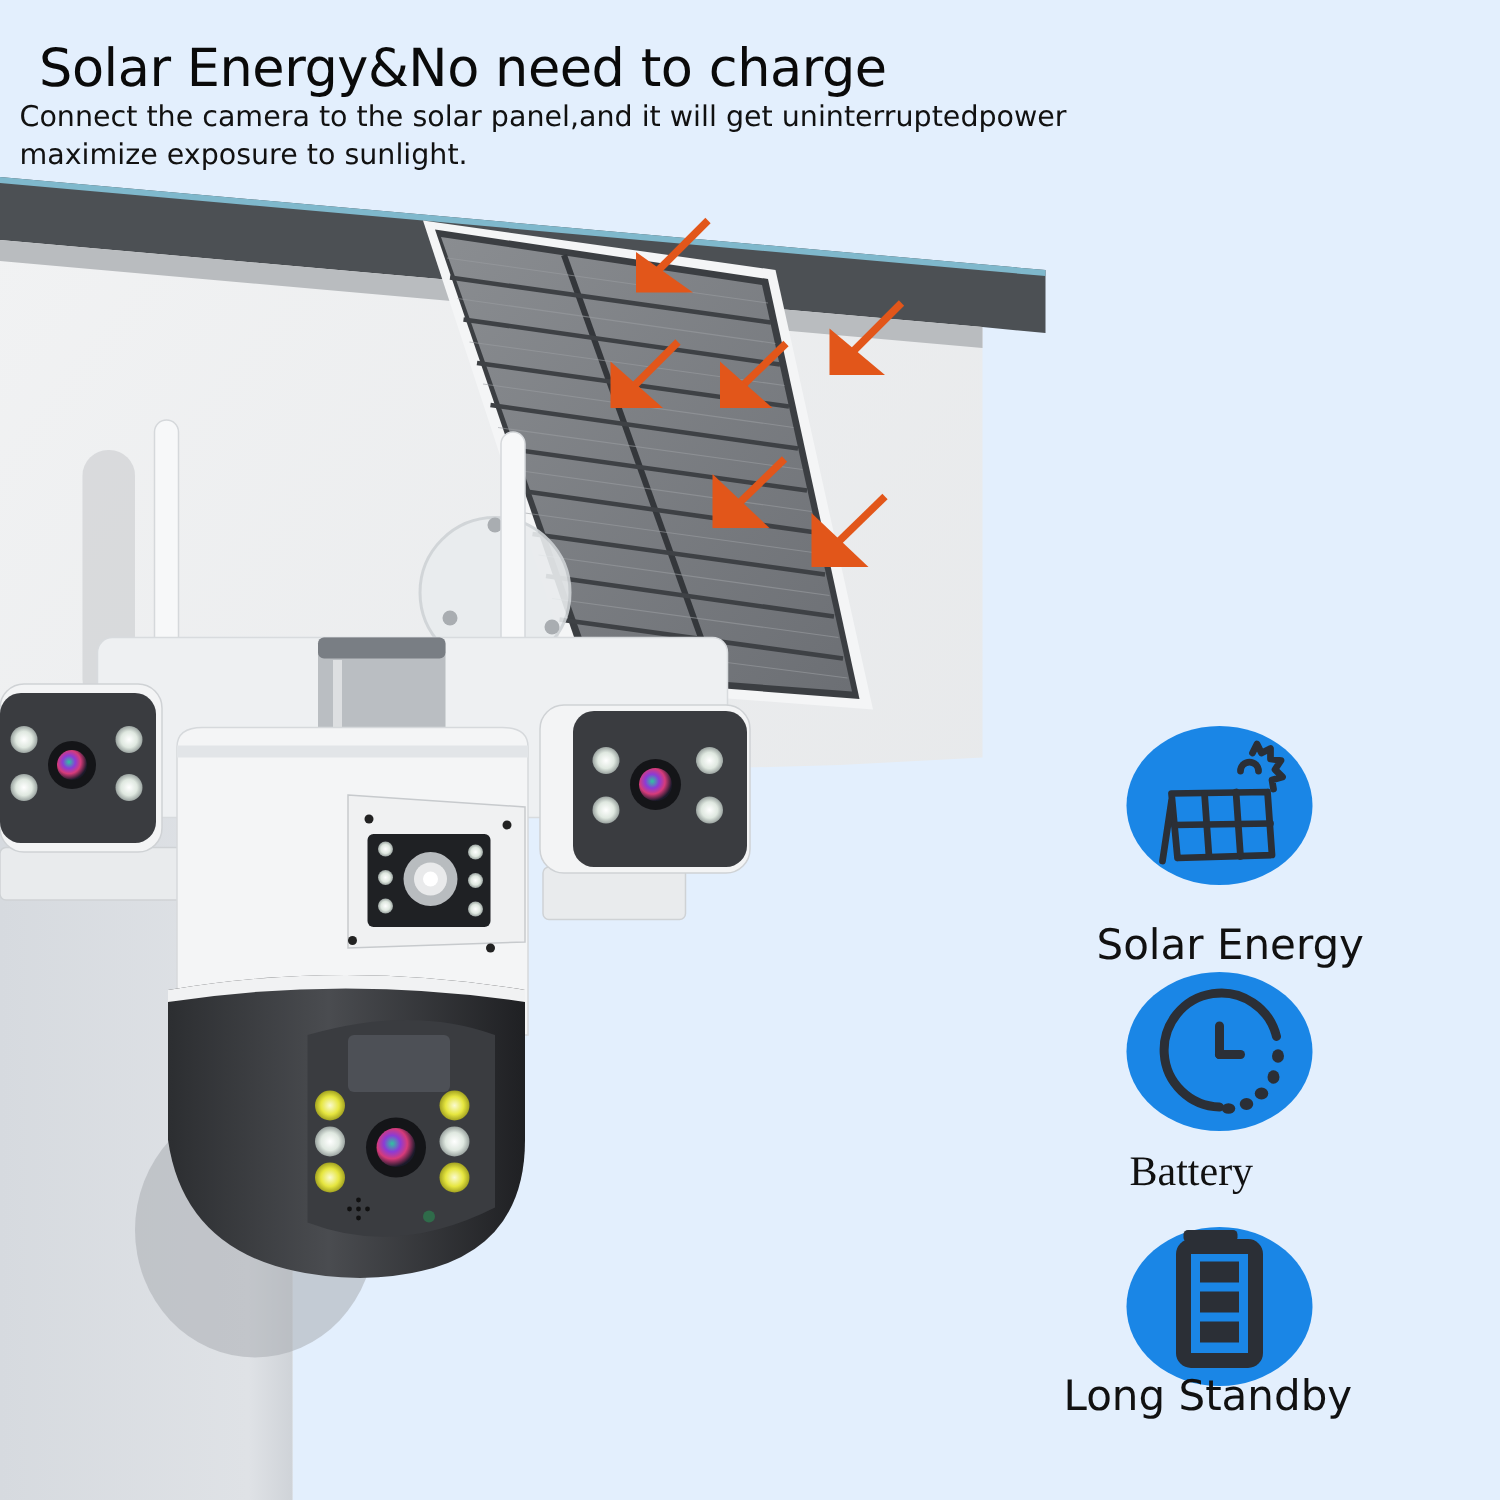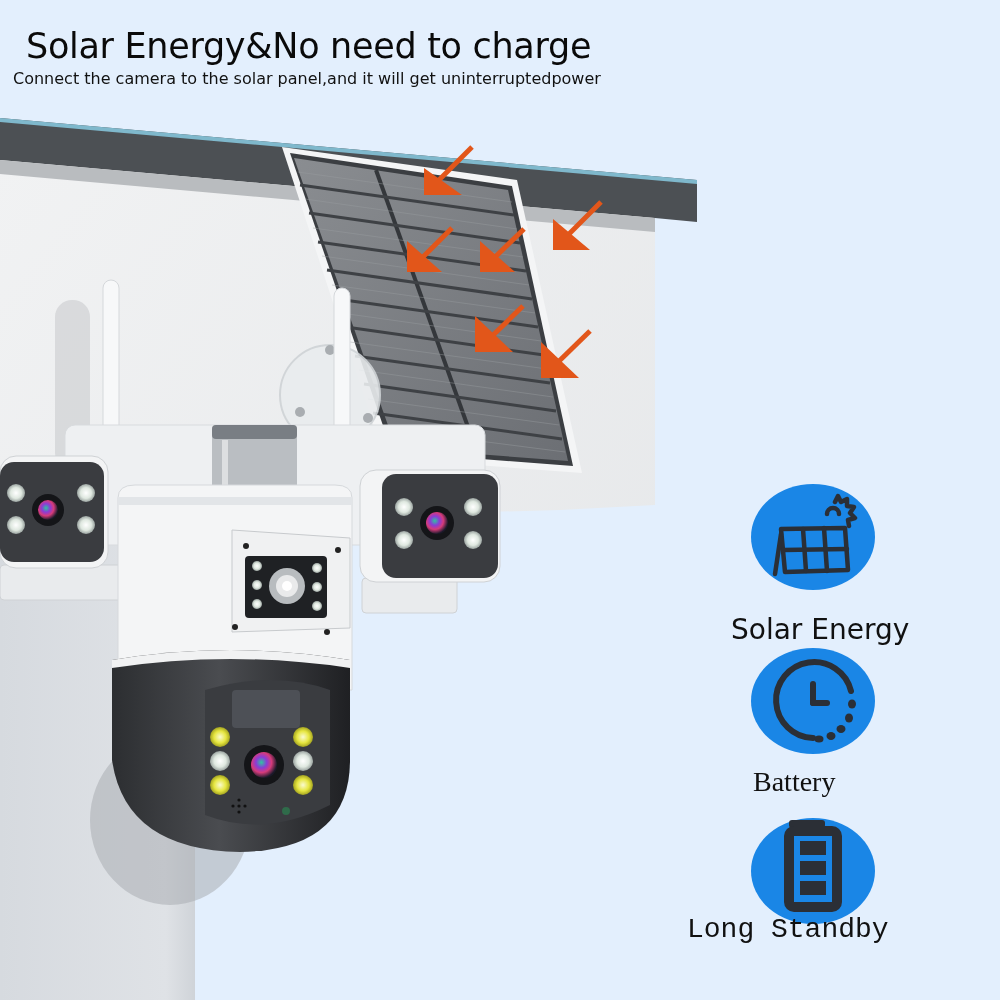--- a/index.html
+++ b/index.html
@@ -11,21 +11,21 @@
   .scene { position: absolute; left: 0; top: 0; width: 1000px; height: 1000px; }
   .title {
     position: absolute; left: 10px; top: 10px; margin: 16px;
     font-family: "DejaVu Sans", sans-serif;
     font-size: 35px; font-weight: normal; color: #0a0a0a; letter-spacing: -0.3px;
     white-space: nowrap; z-index: 5;
   }
   .desc {
     position: absolute; left: 13px; top: 66px; width: 820px; margin: 0;
     font-family: "DejaVu Sans", sans-serif;
-    font-size: 16px; line-height: 25px; color: #111; z-index: 5;
+    font-size: 19px; line-height: 25px; color: #111; z-index: 5;
   }
   .desc span { display: block; white-space: nowrap; }
   .feature { position: absolute; text-align: center; z-index: 5; }
   .feature .circle {
     position: absolute; width: 124px; height: 106px; border-radius: 50%;
     background: #1a86e6;
   }
   .feature .circle svg { position: absolute; left: 0; top: 0; }
   .feature .label {
     position: absolute; white-space: nowrap;
@@ -235,20 +235,21 @@
       <circle cx="404" cy="540" r="9" fill="url(#ledW)"></circle>
       <circle cx="473" cy="507" r="9" fill="url(#ledW)"></circle>
       <circle cx="473" cy="540" r="9" fill="url(#ledW)"></circle>
     </g>
   </g>
 </svg>
 
 <h1 class="title">Solar Energy&amp;No need to charge</h1>
 <p class="desc">
   <span>Connect the camera to the solar panel,and it will get uninterruptedpower</span>
+  <span>maximize exposure to sunlight.</span>
 </p>
 
 <div class="feature" style="left:0;top:0;">
   <div class="circle" style="left:751px;top:484px;">
     <svg width="124" height="106" viewBox="0 0 124 106">
       <g fill="none" stroke="#2b2f36" stroke-width="4.5" stroke-linejoin="round" stroke-linecap="round">
 
         <path d="M84,18 l3,-6 l3,6 l6,-3 l0,7 l7,1 l-4,6 l5,5 l-7,2 l1,6"></path>
         <path d="M76,30 a6,6 0 0 1 12,0"></path>
 
@@ -287,14 +288,14 @@
   <div class="circle" style="left:751px;top:818px;">
     <svg width="124" height="106" viewBox="0 0 124 106">
       <rect x="38" y="2" width="36" height="8" rx="3" fill="#2b2f36"></rect>
       <rect x="33" y="8" width="58" height="86" rx="10" fill="#2b2f36"></rect>
       <rect x="43" y="18" width="38" height="66" fill="#1a86e6"></rect>
       <rect x="49" y="23" width="26" height="14" fill="#2b2f36"></rect>
       <rect x="49" y="43" width="26" height="14" fill="#2b2f36"></rect>
       <rect x="49" y="63" width="26" height="14" fill="#2b2f36"></rect>
     </svg>
   </div>
-  <span class="label" style="left:687px;top:914px;font-family:Liberation Mono, monospace;">Long Standby</span>
+  <span class="label" style="left:709px;top:914px;">Long Standby</span>
 </div>
 
 </body></html>

